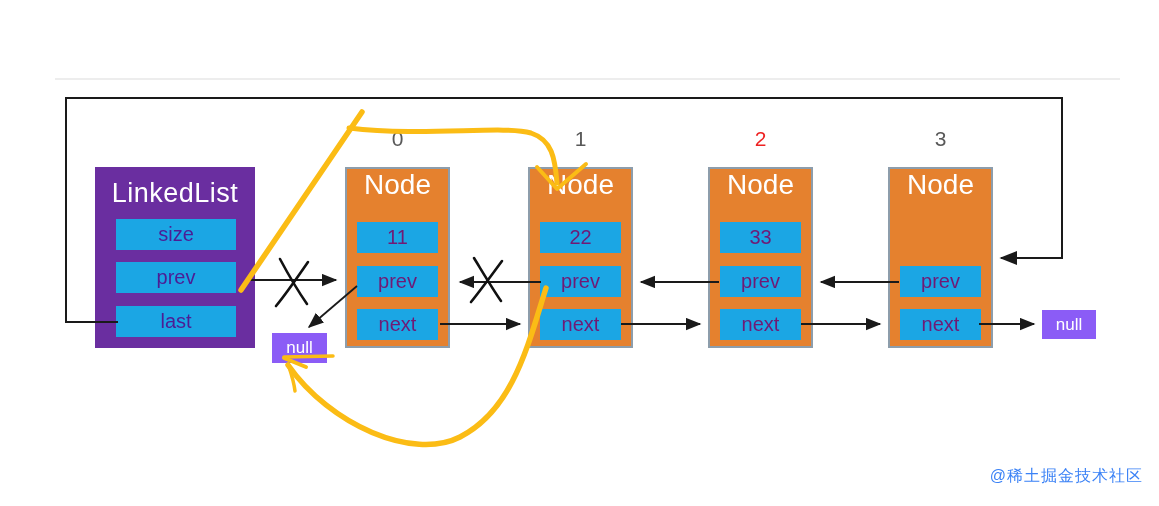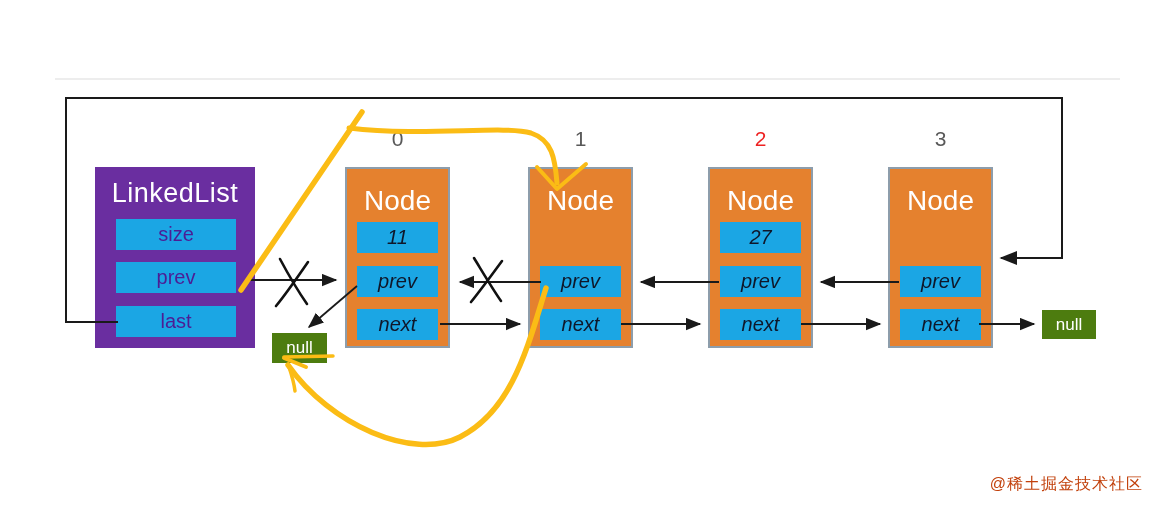--- a/index.html
+++ b/index.html
@@ -13,36 +13,36 @@
   .llbox{position:absolute;left:95px;top:167px;width:160px;height:181px;background:#6a2ea0;}
   .llbox .lltitle{margin-top:11px;text-align:center;color:#ffffff;font-size:27px;letter-spacing:.5px;}
   .llfield{position:absolute;left:21px;width:120px;height:31px;background:#1ba6e4;color:#4c1d95;
     font-size:20px;display:flex;align-items:center;justify-content:center;}
   .f-size{top:52px}.f-first{top:95px}.f-last{top:139px}
 
   
   .node{position:absolute;top:167px;width:105px;height:181px;background:#e5812e;
     border:2px solid #8d9dab;box-sizing:border-box;}
   .n0{left:345px}.n1{left:528px}.n2{left:708px}.n3{left:888px}
-  .node .ntitle{margin-top:16px;text-align:center;color:#ffffff;font-size:28px;}
-  .slot{position:absolute;left:10px;width:81px;height:31px;background:#1ba6e4;color:#0f172a;
-    font-size:20px;display:flex;align-items:center;justify-content:center;font-style:italic;}
+  .node .ntitle{margin-top:0;text-align:center;color:#ffffff;font-size:28px;}
+  .slot{position:absolute;left:10px;width:81px;height:31px;background:#1ba6e4;color:#701a75;
+    font-size:20px;display:flex;align-items:center;justify-content:center;}
   .s-val{top:53px}.s-prev{top:97px}.s-next{top:140px}
 
   
   .idx{position:absolute;top:127px;width:105px;text-align:center;font-size:21px;color:#595959;}
   .i0{left:345px}.i1{left:528px}.i2{left:708px}.i3{left:888px}
 
   
-  .nullbox{position:absolute;background:#4d7c0f;color:#ffffff;font-size:17px;
+  .nullbox{position:absolute;background:#8b5cf6;color:#ffffff;font-size:17px;
     display:flex;align-items:center;justify-content:center;}
   .null-left{left:272px;top:333px;width:55px;height:30px;}
   .null-right{left:1042px;top:310px;width:54px;height:29px;}
 
-  .watermark{position:absolute;right:16px;top:466px;font-size:16px;color:#c2410c;letter-spacing:1px;margin-top:8px;}
+  .watermark{position:absolute;right:16px;top:466px;font-size:16px;color:#3b82f6;letter-spacing:1px;}
 
   svg.arrows{position:absolute;left:0;top:0;width:1159px;height:506px;z-index:5;pointer-events:none;}
   .blk{stroke:#1a1a1a;stroke-width:1.8;fill:none;}
   .loop{stroke:#1a1a1a;stroke-width:2;fill:none;}
   .xmark{stroke:#111111;stroke-width:2.6;fill:none;stroke-linecap:round;}
   .yel{stroke:#fbbc15;fill:none;stroke-linecap:round;stroke-linejoin:round;}
 </style>
 </head>
 <body>
 
@@ -64,27 +64,28 @@
 
   <div class="node n0">
     <div class="ntitle">Node</div>
     <div class="slot s-val">11</div>
     <div class="slot s-prev">prev</div>
     <div class="slot s-next">next</div>
   </div>
 
   <div class="node n1">
     <div class="ntitle">Node</div>
+    <div class="slot s-val">22</div>
     <div class="slot s-prev">prev</div>
     <div class="slot s-next">next</div>
   </div>
 
   <div class="node n2">
     <div class="ntitle">Node</div>
-    <div class="slot s-val">27</div>
+    <div class="slot s-val">33</div>
     <div class="slot s-prev">prev</div>
     <div class="slot s-next">next</div>
   </div>
 
   <div class="node n3">
     <div class="ntitle">Node</div>
     <div class="slot s-prev">prev</div>
     <div class="slot s-next">next</div>
   </div>
 

